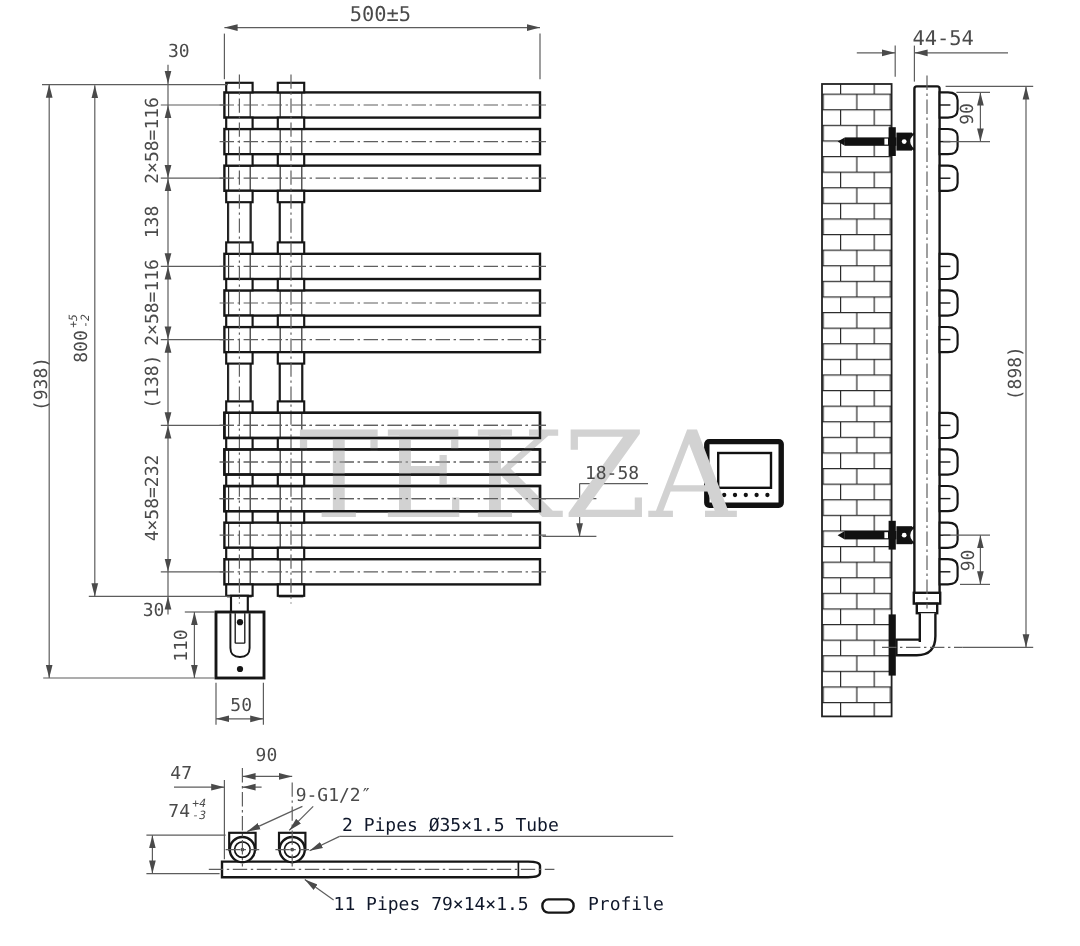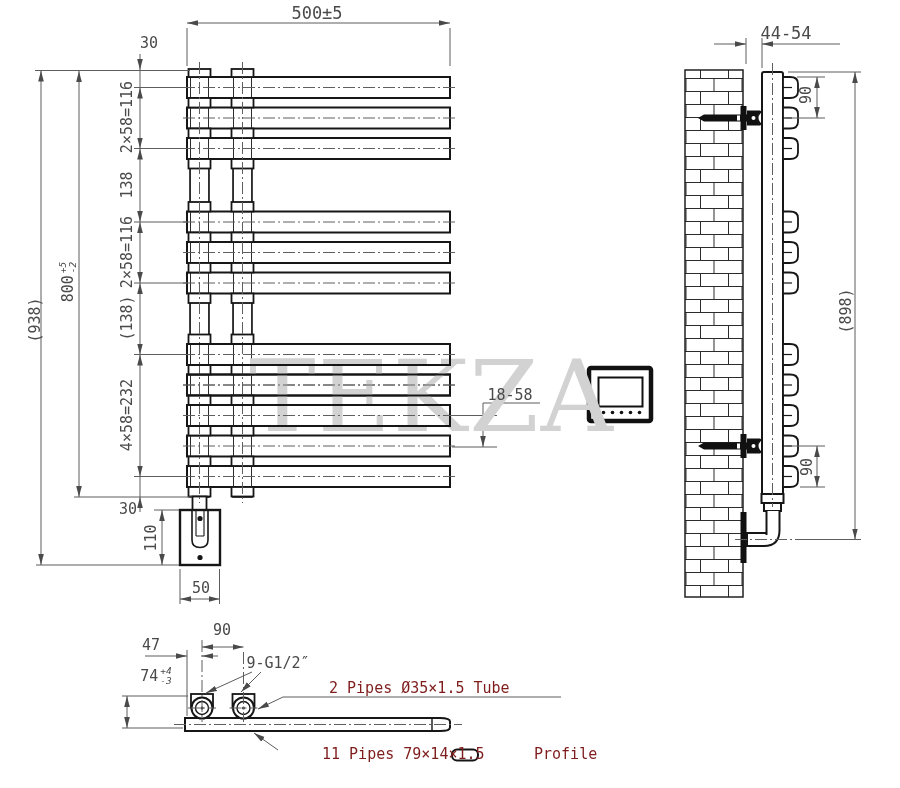--- a/index.html
+++ b/index.html
@@ -3,22 +3,22 @@
 <meta charset="utf-8">
 <style>
   html,body{margin:0;padding:0;background:#fff;}
   #canvas{position:relative;width:900px;height:788px;background:#ffffff;overflow:hidden;
           font-family:"DejaVu Sans Mono","Liberation Mono",monospace;}
   svg{position:absolute;left:0;top:0;}
   .dim{position:absolute;white-space:nowrap;color:#4a4a4a;font-size:15px;
        transform:translate(-50%,-50%);line-height:1;}
   .dim.big{font-size:17px;}
   .rot{transform:translate(-50%,-50%) rotate(-90deg);}
-  .note{position:absolute;white-space:nowrap;color:#7f1d1d;font-size:15px;
-        transform:translate(0,-50%);line-height:1;margin-left:44px;}
+  .note{position:absolute;white-space:nowrap;color:#0f172a;font-size:15px;
+        transform:translate(0,-50%);line-height:1;}
   .tolwrap{display:inline-flex;align-items:center;}
   .tolcol{display:inline-flex;flex-direction:column;font-size:9.5px;line-height:1.1;
           margin-left:2px;text-align:left;}
 </style>
 </head>
 <body>
 
 <div id="canvas">
 
 <svg width="900" height="788" viewBox="0 0 900 788">

